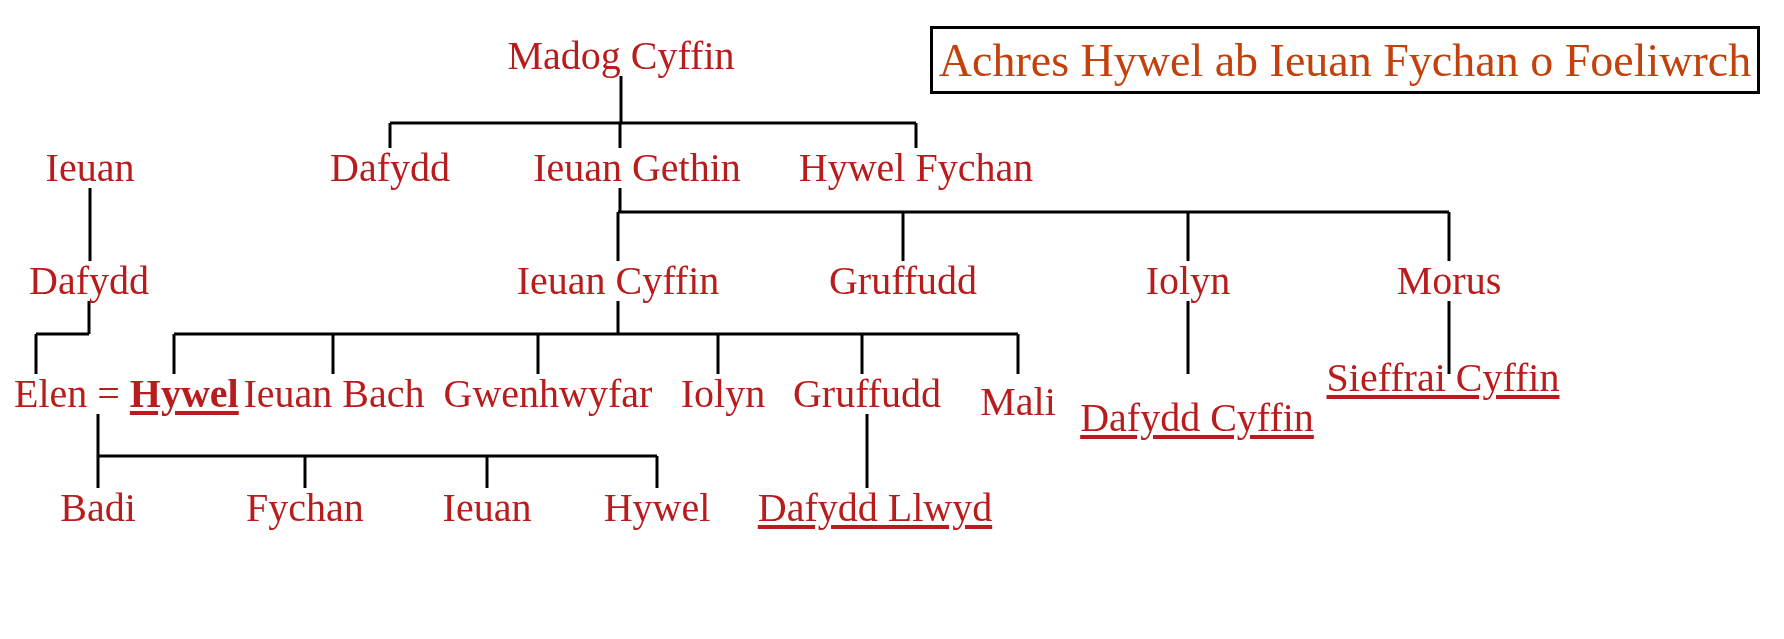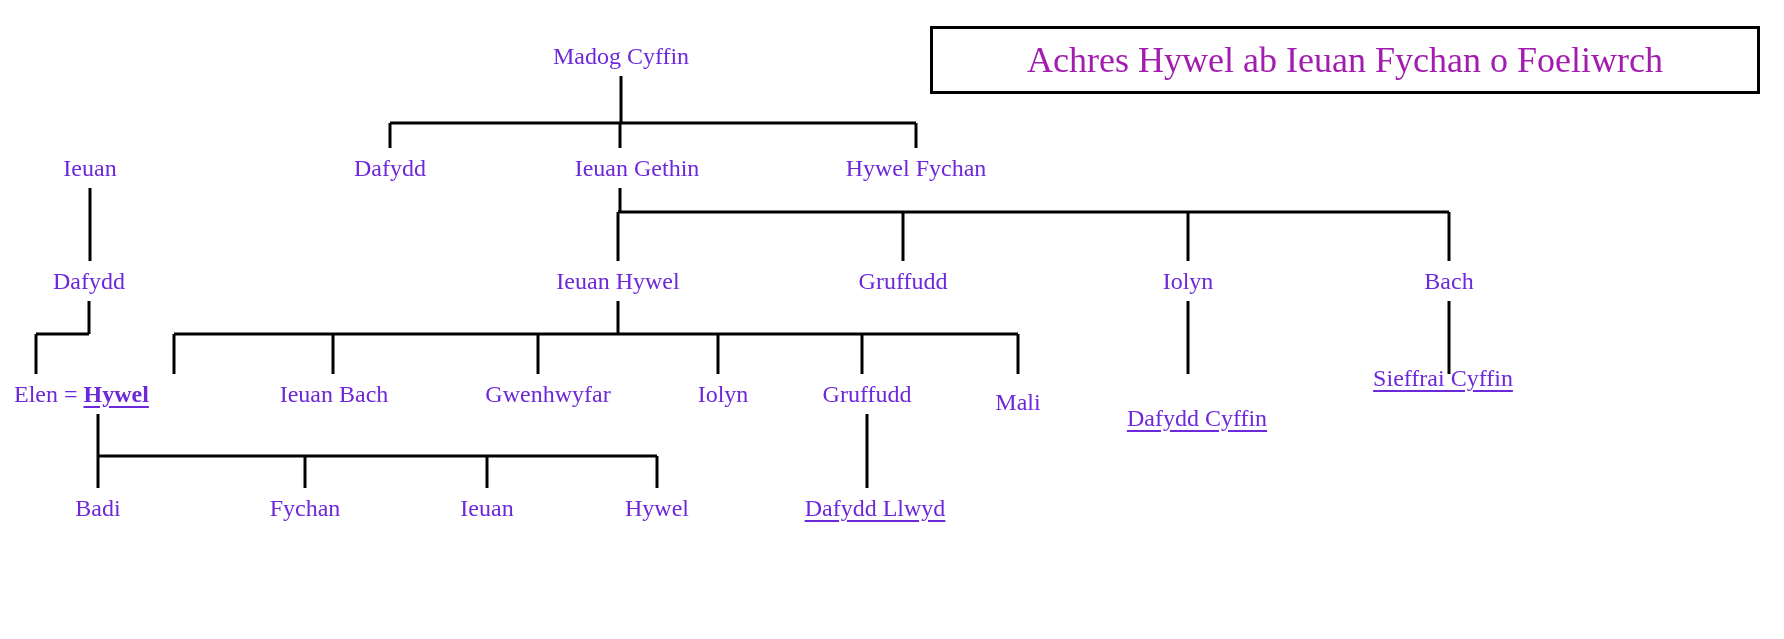--- a/index.html
+++ b/index.html
@@ -19,23 +19,23 @@
     position: absolute;
     left: 0;
     top: 0;
     width: 1784px;
     height: 639px;
   }
   .node {
     position: absolute;
     transform: translate(-50%, -50%);
     white-space: nowrap;
-    font-size: 24px;
+    font-size: 40px;
     line-height: 1;
-    color: #6d28d9;
+    color: #b91c1c;
     letter-spacing: 0px;
   }
   .node.left-anchor {
     transform: translate(0, -50%);
   }
   .node .underline {
     text-decoration: underline;
     text-underline-offset: 4px;
   }
   .node .bold-underline {
@@ -50,22 +50,22 @@
     width: 830px;
     height: 68px;
     box-sizing: border-box;
     border: 3px solid #000000;
     background: #ffffff;
     display: flex;
     align-items: center;
     justify-content: center;
   }
   #title-box .title-text {
-    font-size: 36px;
-    color: #a21caf;
+    font-size: 46px;
+    color: #c2410c;
     white-space: nowrap;
   }
 </style>
 </head>
 <body>
 
 <div id="chart-root">
 
   <svg id="lines-layer" viewBox="0 0 1784 639" width="1784" height="639" xmlns="http://www.w3.org/2000/svg">
     <g id="connector-group" stroke="#000000" stroke-width="3" stroke-linecap="butt">
@@ -108,24 +108,24 @@
     <span class="title-text">Achres Hywel ab Ieuan Fychan o Foeliwrch</span>
   </div>
 
   <div id="nodes-layer">
       <div class="node" style="left: 621px; top: 56px;"><span>Madog Cyffin</span></div>
       <div class="node" style="left: 90px; top: 168px;"><span>Ieuan</span></div>
       <div class="node" style="left: 390px; top: 168px;"><span>Dafydd</span></div>
       <div class="node" style="left: 637px; top: 168px;"><span>Ieuan Gethin</span></div>
       <div class="node" style="left: 916px; top: 168px;"><span>Hywel Fychan</span></div>
       <div class="node" style="left: 89px; top: 281px;"><span>Dafydd</span></div>
-      <div class="node" style="left: 618px; top: 281px;"><span>Ieuan Hywel</span></div>
+      <div class="node" style="left: 618px; top: 281px;"><span>Ieuan Cyffin</span></div>
       <div class="node" style="left: 903px; top: 281px;"><span>Gruffudd</span></div>
       <div class="node" style="left: 1188px; top: 281px;"><span>Iolyn</span></div>
-      <div class="node" style="left: 1449px; top: 281px;"><span>Bach</span></div>
+      <div class="node" style="left: 1449px; top: 281px;"><span>Morus</span></div>
       <div class="node left-anchor" style="left: 14px; top: 394px;"><span>Elen = </span><span class="bold-underline">Hywel</span></div>
       <div class="node" style="left: 334px; top: 394px;"><span>Ieuan Bach</span></div>
       <div class="node" style="left: 548px; top: 394px;"><span>Gwenhwyfar</span></div>
       <div class="node" style="left: 723px; top: 394px;"><span>Iolyn</span></div>
       <div class="node" style="left: 867px; top: 394px;"><span>Gruffudd</span></div>
       <div class="node" style="left: 1018px; top: 394px; margin-top: 8px;"><span>Mali</span></div>
       <div class="node" style="left: 1197px; top: 394px; margin-top: 24px;"><span class="underline">Dafydd Cyffin</span></div>
       <div class="node" style="left: 1443px; top: 378px;"><span class="underline">Sieffrai Cyffin</span></div>
       <div class="node" style="left: 98px; top: 508px;"><span>Badi</span></div>
       <div class="node" style="left: 305px; top: 508px;"><span>Fychan</span></div>

